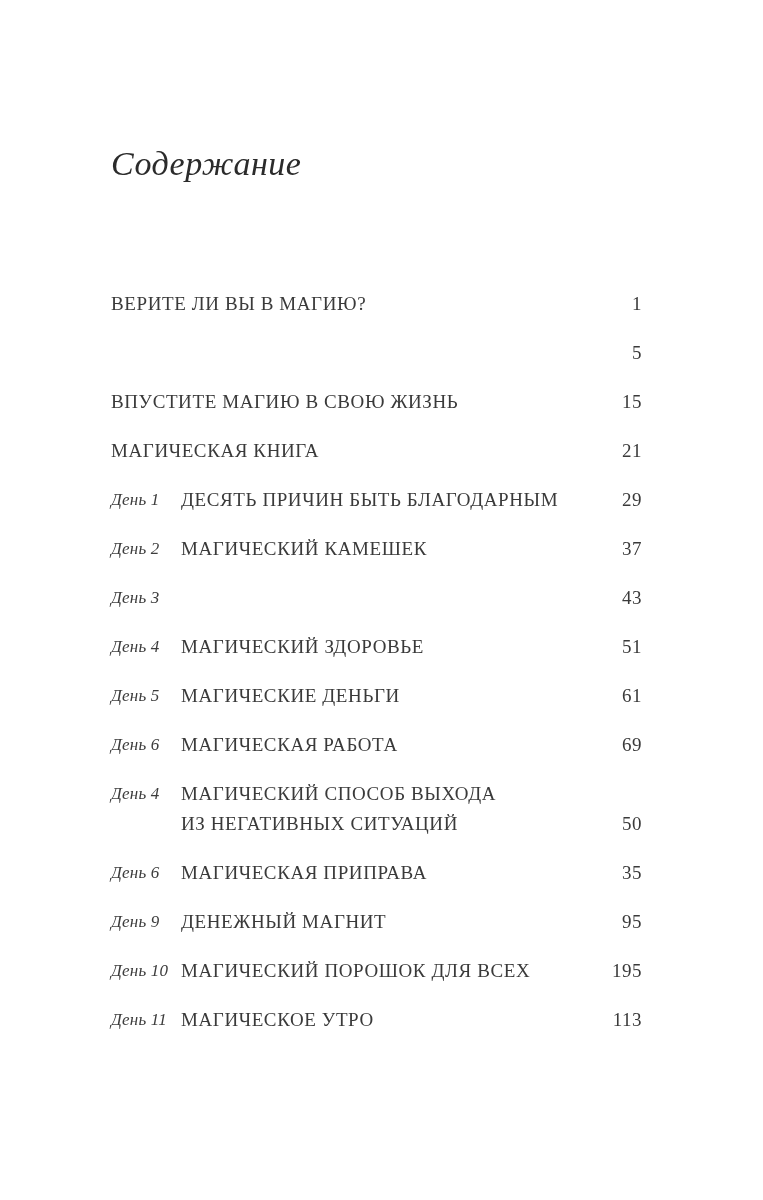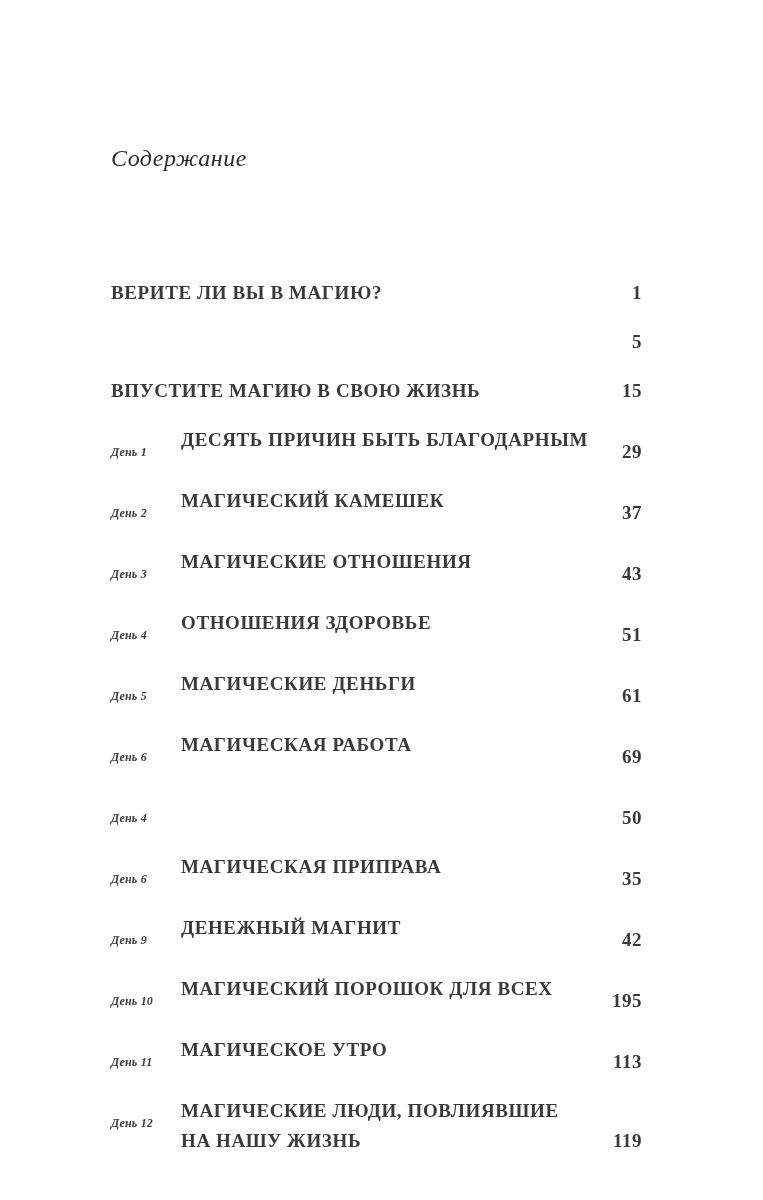--- a/index.html
+++ b/index.html
@@ -17,46 +17,44 @@
   .page {
     position: relative;
     box-sizing: border-box;
     width: 763px;
     height: 1200px;
     padding: 145px 121px 0 111px;
     background: #ffffff;
   }
   .page-title {
     margin: 0;
-    font-size: 24px;
+    font-size: 34px;
     font-weight: normal;
     font-style: italic;
     letter-spacing: 0.5px;
     color: #2b2b2b;
   }
   .toc {
     margin-top: 106px;
   }
   .toc-entry {
     display: flex;
     align-items: flex-start;
     margin-bottom: 19px;
     font-size: 19px;
     line-height: 30px;
     letter-spacing: 0.6px;
-    font-weight: bold;
   }
   .day {
     flex: 0 0 70px;
     font-style: italic;
-    font-size: 12px;
+    font-size: 17px;
     letter-spacing: 0.2px;
     line-height: 30px;
     color: #3d3d3d;
-    margin-top: 12px;
   }
   .day:empty {
     display: none;
   }
   .entry-title {
     flex: 0 1 auto;
     white-space: pre-line;
     color: #3a3a3a;
   }
   .num {
@@ -85,87 +83,87 @@
 
       <span class="num">5</span>
     </div>
 
     <div class="toc-entry">
 
       <span class="entry-title">ВПУСТИТЕ МАГИЮ В СВОЮ ЖИЗНЬ</span>
       <span class="num">15</span>
     </div>
 
+    <div class="toc-entry">
+
+      <span class="entry-title">МАГИЧЕСКАЯ КНИГА</span>
+      <span class="num">21</span>
+    </div>
 
     <div class="toc-entry">
       <span class="day">День 1</span>
       <span class="entry-title">ДЕСЯТЬ ПРИЧИН БЫТЬ БЛАГОДАРНЫМ</span>
       <span class="num">29</span>
     </div>
 
     <div class="toc-entry">
       <span class="day">День 2</span>
       <span class="entry-title">МАГИЧЕСКИЙ КАМЕШЕК</span>
       <span class="num">37</span>
     </div>
 
     <div class="toc-entry">
       <span class="day">День 3</span>
-      <span class="entry-title">МАГИЧЕСКИЕ ОТНОШЕНИЯ</span>
       <span class="num">43</span>
     </div>
 
     <div class="toc-entry">
       <span class="day">День 4</span>
-      <span class="entry-title">ОТНОШЕНИЯ ЗДОРОВЬЕ</span>
+      <span class="entry-title">МАГИЧЕСКИЙ ЗДОРОВЬЕ</span>
       <span class="num">51</span>
     </div>
 
     <div class="toc-entry">
       <span class="day">День 5</span>
       <span class="entry-title">МАГИЧЕСКИЕ ДЕНЬГИ</span>
       <span class="num">61</span>
     </div>
 
     <div class="toc-entry">
       <span class="day">День 6</span>
       <span class="entry-title">МАГИЧЕСКАЯ РАБОТА</span>
       <span class="num">69</span>
     </div>
 
     <div class="toc-entry">
       <span class="day">День 4</span>
+      <span class="entry-title">МАГИЧЕСКИЙ СПОСОБ ВЫХОДА
+ИЗ НЕГАТИВНЫХ СИТУАЦИЙ</span>
       <span class="num">50</span>
     </div>
 
     <div class="toc-entry">
       <span class="day">День 6</span>
       <span class="entry-title">МАГИЧЕСКАЯ ПРИПРАВА</span>
       <span class="num">35</span>
     </div>
 
     <div class="toc-entry">
       <span class="day">День 9</span>
       <span class="entry-title">ДЕНЕЖНЫЙ МАГНИТ</span>
-      <span class="num">42</span>
+      <span class="num">95</span>
     </div>
 
     <div class="toc-entry">
       <span class="day">День 10</span>
       <span class="entry-title">МАГИЧЕСКИЙ ПОРОШОК ДЛЯ ВСЕХ</span>
       <span class="num">195</span>
     </div>
 
     <div class="toc-entry">
       <span class="day">День 11</span>
       <span class="entry-title">МАГИЧЕСКОЕ УТРО</span>
       <span class="num">113</span>
     </div>
 
-    <div class="toc-entry">
-      <span class="day">День 12</span>
-      <span class="entry-title">МАГИЧЕСКИЕ ЛЮДИ, ПОВЛИЯВШИЕ
-НА НАШУ ЖИЗНЬ</span>
-      <span class="num">119</span>
-    </div>
 
   </div>
 </div>
 
 </body></html>

